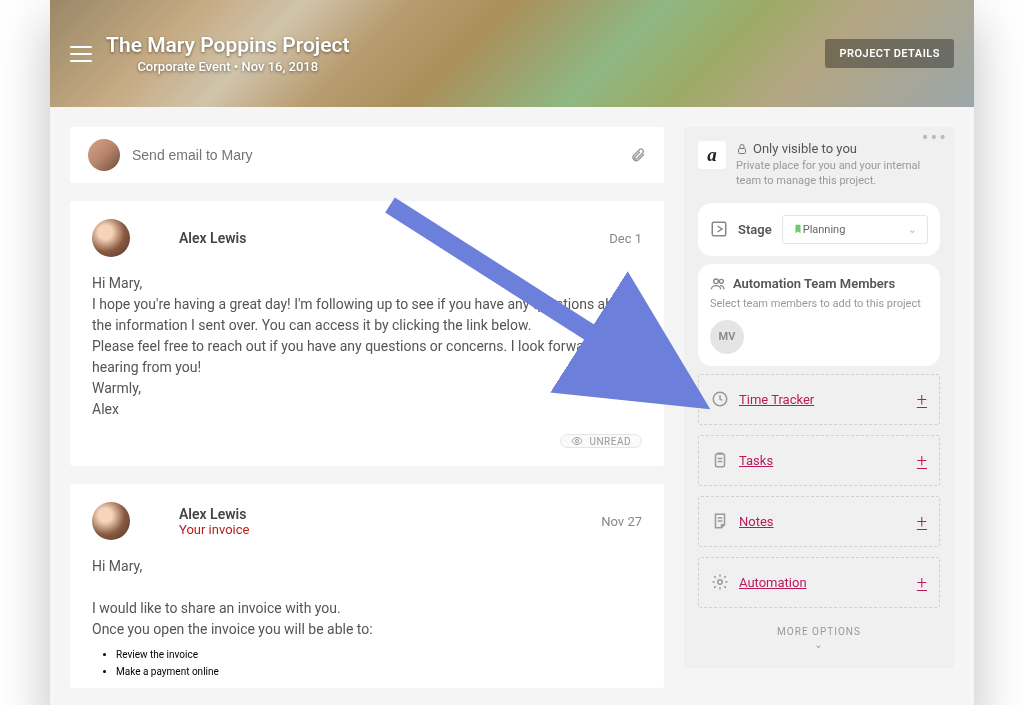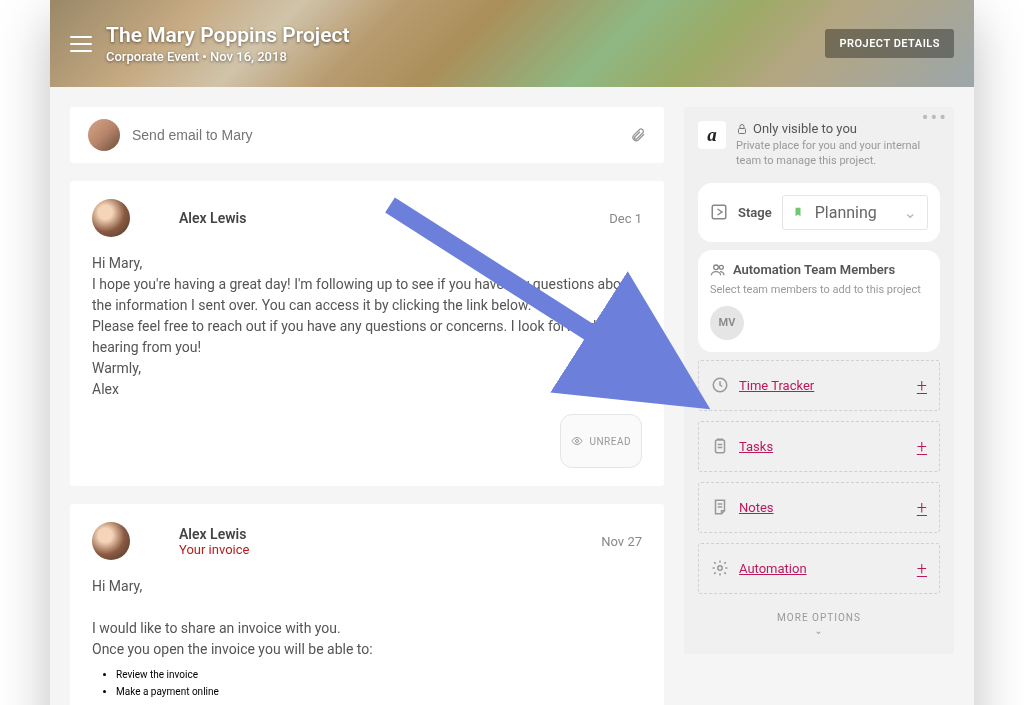--- a/index.html
+++ b/index.html
@@ -1,18 +1,18 @@
 <!DOCTYPE html>
 <html><head>
 <meta charset="utf-8">
 <style>
 * { margin: 0; padding: 0; box-sizing: border-box; }
 body { font-family: -apple-system, BlinkMacSystemFont, "Segoe UI", Roboto, sans-serif; background: #fff; color: #555; }
 .page { width: 924px; margin: 0 auto; box-shadow: 0 20px 50px rgba(0,0,0,0.25); position: relative; background: #f5f5f5; }
-.header { height: 87px; position: relative; background: linear-gradient(135deg, #b5a07a 0%, #e8c89a 15%, #f5e6c8 25%, #d9b885 35%, #c9a86a 45%, #a8d89a 60%, #b8c878 70%, #d4c49a 80%, #b8c4c8 100%); overflow: hidden; display: flex; align-items: center; padding: 8px 20px; }
+.header { height: 107px; position: relative; background: linear-gradient(135deg, #b5a07a 0%, #e8c89a 15%, #f5e6c8 25%, #d9b885 35%, #c9a86a 45%, #a8d89a 60%, #b8c878 70%, #d4c49a 80%, #b8c4c8 100%); overflow: hidden; display: flex; align-items: center; padding: 8px 20px; text-align: center; }
 .header::before { content:""; position:absolute; inset:0; background: rgba(0,0,0,0.15); }
 .hamburger { position: relative; z-index:2; width: 22px; height: 16px; display: flex; flex-direction: column; justify-content: space-between; margin-right: 14px; cursor:pointer; }
 .hamburger span { height: 2px; background: #fff; border-radius:1px; }
 .header-titles { position: relative; z-index:2; }
 .project-title { color: #fff; font-size: 21px; font-weight: 600; text-shadow: 0 1px 3px rgba(0,0,0,0.5); }
 .project-subtitle { color: #fff; font-size: 13px; font-weight: 500; text-shadow: 0 1px 3px rgba(0,0,0,0.5); margin-top: 2px; }
 .header-btn { position: relative; z-index:2; margin-left: auto; background: rgba(0,0,0,0.35); color:#fff; font-size: 11px; font-weight: 600; letter-spacing: 0.5px; padding: 8px 14px; border-radius: 3px; cursor:pointer; }
 .body { display: flex; align-items: flex-start; padding: 20px; gap: 20px; }
 .main { flex: 1; }
 .sidebar { width: 270px; background: #f0f0f0; border-radius: 3px; padding: 0; position: relative; }
@@ -22,31 +22,31 @@
 .compose-input { flex:1; border:none; outline:none; font-size: 14px; color:#999; padding: 0 12px; background:transparent; }
 .attach-icon { color:#666; cursor:pointer; }
 .card { background: #fff; border-radius: 3px; padding: 18px 22px; margin-bottom: 18px; }
 .card-head { display:flex; align-items:center; margin-bottom: 16px; gap: 37px; }
 .avatar-md { width: 38px; height: 38px; border-radius:50%; background: radial-gradient(circle at 35% 35%, #f5d4b8 20%, #8a5a42 55%, #4a3428 100%); flex-shrink:0; margin-right: 12px; }
 .card-name { font-size: 14px; font-weight: 600; color: #444; }
 .card-sub { font-size: 13px; color: #b91c1c; }
 .card-date { margin-left:auto; font-size: 13px; color:#888; }
 .card-body { font-size: 14px; color: #555; line-height: 1.5; white-space: pre-line; }
 .card-foot { display:flex; justify-content:flex-end; margin-top: 14px; }
-.unread-pill { display:inline-flex; align-items:center; gap:6px; font-size: 10px; color:#999; letter-spacing:0.5px; border:1px solid #e5e5e5; border-radius: 12px; background:#fafafa; padding: 20px 10px; }
+.unread-pill { display:inline-flex; align-items:center; gap:6px; font-size: 10px; color:#999; letter-spacing:0.5px; border:1px solid #e5e5e5; border-radius: 12px; background:#fafafa; padding: 0 10px; }
 .card ul { margin: 6px 0 0 24px; font-size:10px; color:#000000; line-height:1.7; }
 .sb-inner { padding: 14px; }
 .visibility { display:flex; gap:10px; margin-bottom: 14px; }
 .sb-logo { width: 28px; height: 28px; background:#fff; border-radius:4px; display:flex; align-items:center; justify-content:center; font-family: Georgia, serif; font-size:19px; font-style:italic; font-weight:bold; color:#222; flex-shrink:0; }
 .vis-title { font-size: 13px; font-weight:400; color:#555; display:flex; align-items:center; gap:5px; }
 .vis-desc { font-size: 11px; color:#999; line-height:1.4; margin-top:2px; }
 .block { background:#fff; border-radius:14px; margin-bottom: 8px; padding: 12px; }
 .stage-row { display:flex; align-items:center; gap:10px; }
 .stage-label { font-size:13px; font-weight:600; color:#555; }
-.stage-select { flex:1; border:1px solid #e5e5e5; border-radius:3px; padding:7px 10px; display:flex; align-items:center; gap:12px; cursor:pointer; font-size:16px; color:#666; }
+.stage-select { flex:1; border:1px solid #e5e5e5; border-radius:3px; padding:7px 10px; display:flex; align-items:center; gap:0; cursor:pointer; font-size:11px; color:#666; }
 .stage-select .chev { margin-left:auto; color:#bbb; }
 .block-title { font-size:13px; font-weight:600; color:#555; display:flex; align-items:center; gap:7px; }
 .block-sub { font-size:11px; color:#999; margin-top:5px; }
 .member-chip { width:34px; height:34px; border-radius:50%; background:#e5e5e5; color:#888; font-size:11px; font-weight:600; display:inline-flex; align-items:center; justify-content:center; margin-top:10px; }
 .widget { border:1px dashed #d0d0d0; border-radius:3px; padding: 14px 12px; display:flex; align-items:center; gap:10px; margin-bottom: 10px; cursor:pointer; color:#be185d; font-size:13px;text-decoration:underline; }
 .widget .plus { margin-left:auto; font-size:18px; font-weight:300; }
 .more-options { text-align:center; font-size:10px; letter-spacing:1px; color:#999; padding: 8px 0 4px; cursor:pointer; }
 .more-options .chev { display:block; margin-top:2px; }
 .arrow { position:absolute; left:330px; top:195px; z-index:5; pointer-events:none; }
 svg.icon { width:16px; height:16px; stroke:#999; fill:none; stroke-width:2; }

